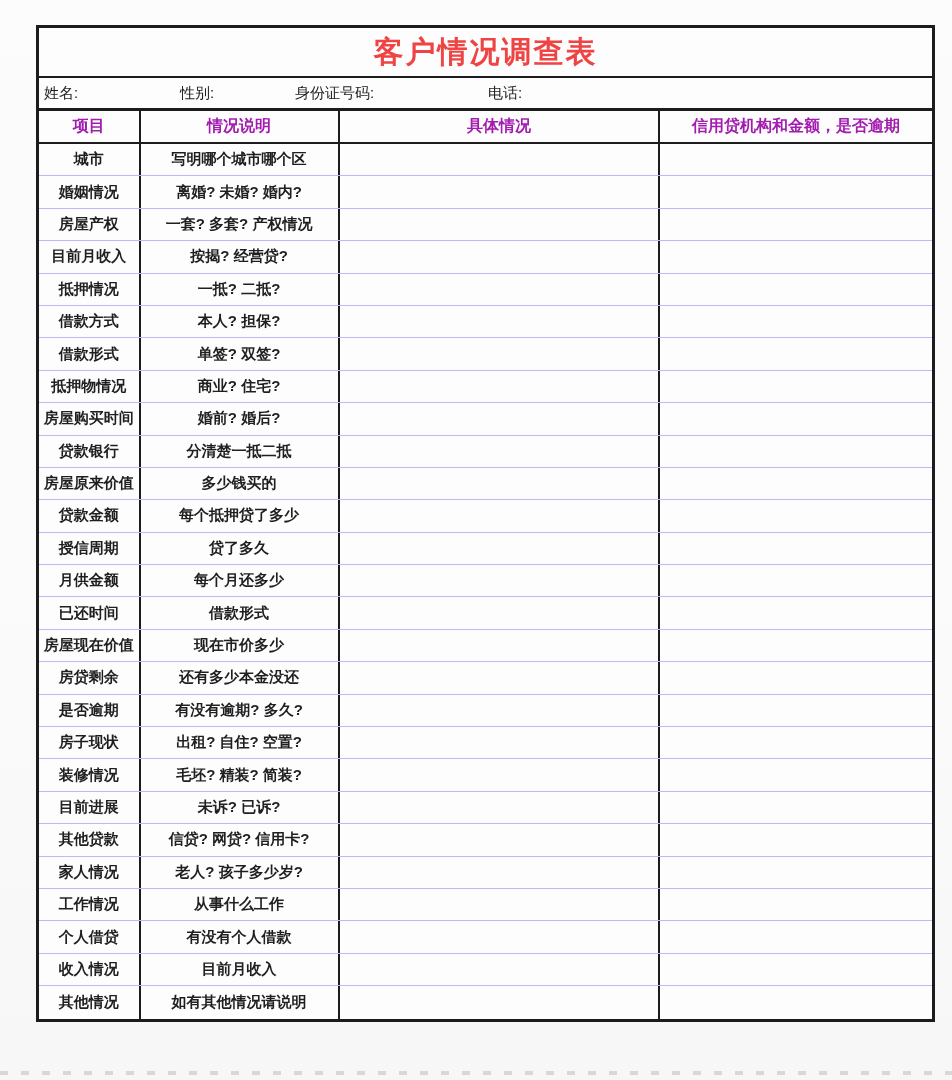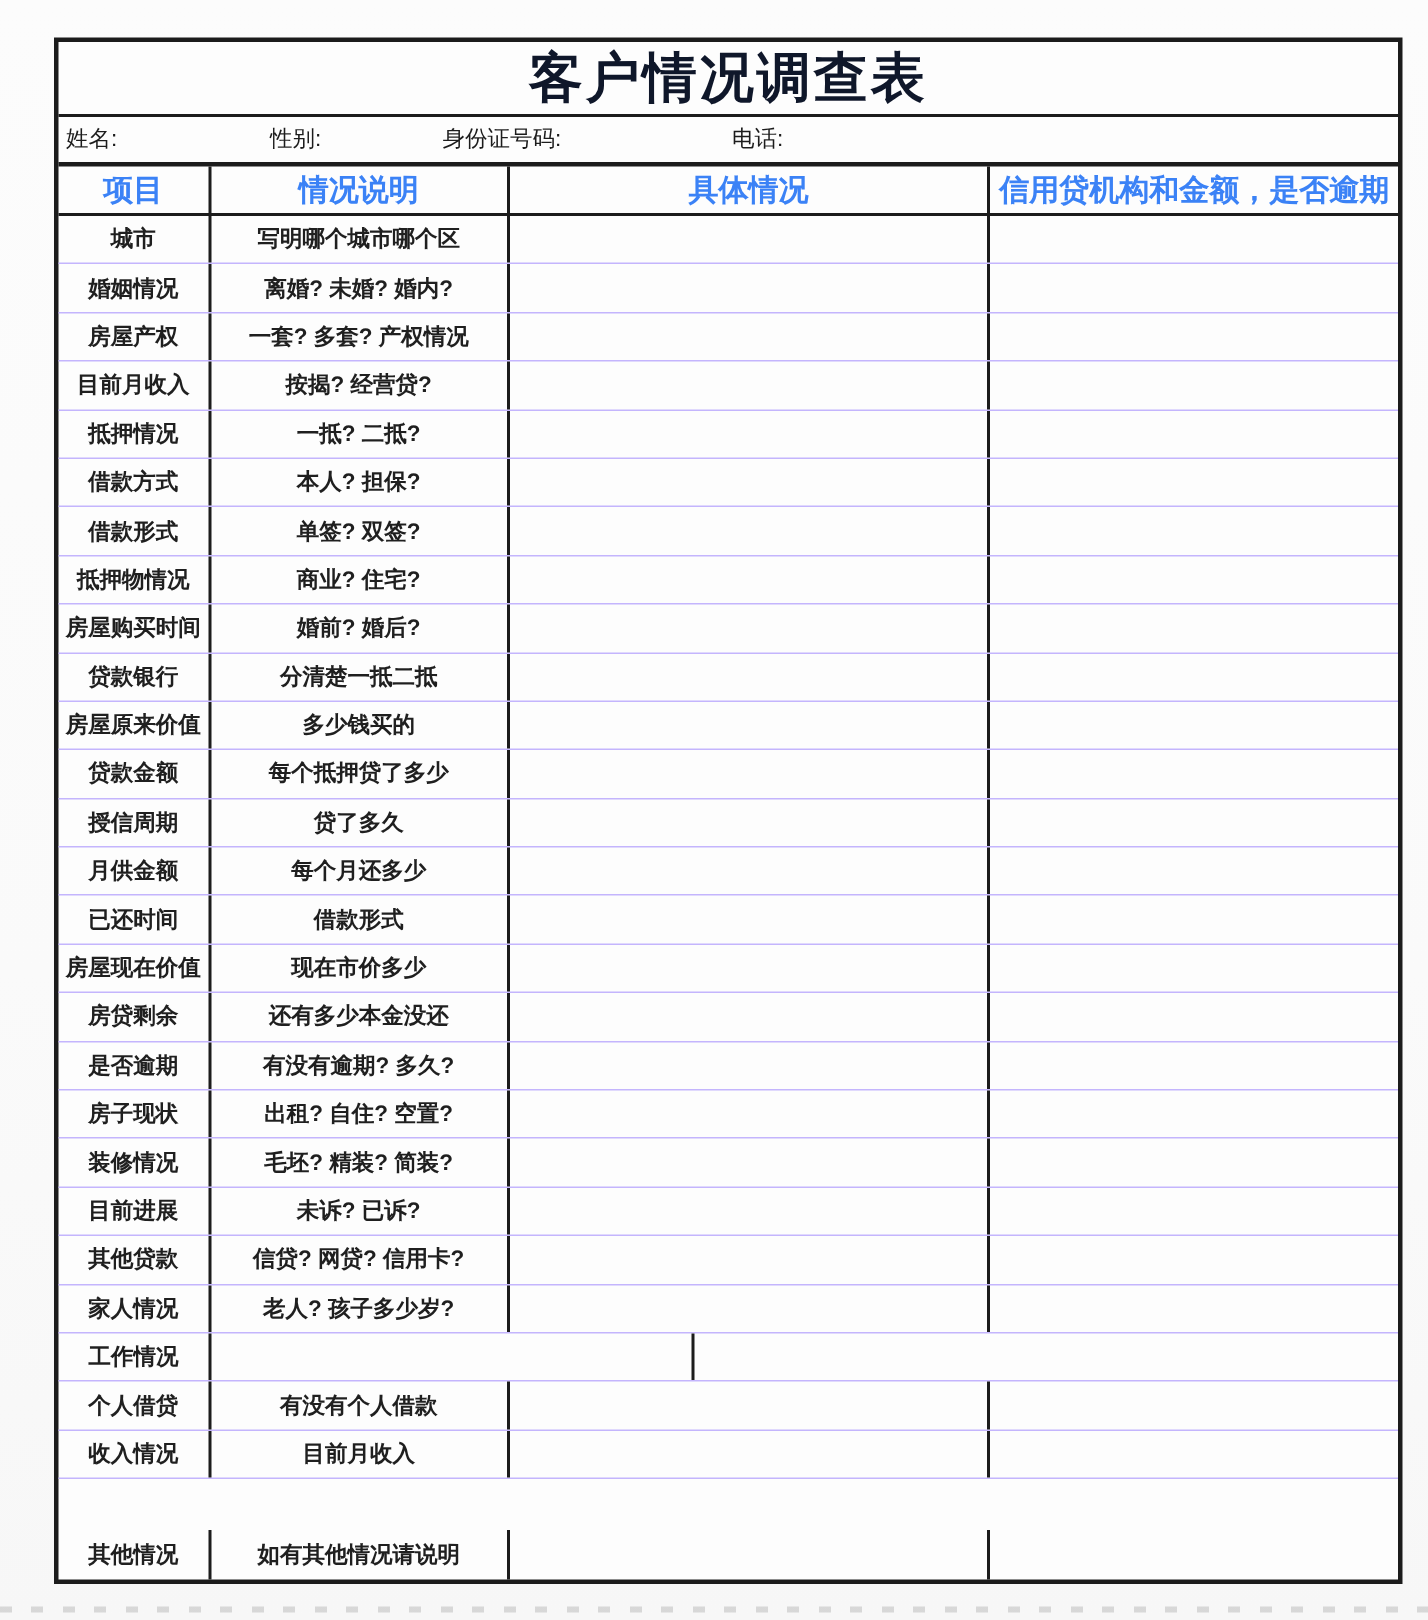--- a/index.html
+++ b/index.html
@@ -21,24 +21,24 @@
     width: 899px;
     border: 3px solid #1c1c1c;
     background: #fdfdfd;
   }
   .title-box {
     height: 50px;
     border-bottom: 2px solid #1c1c1c;
     display: flex; align-items: center; justify-content: center;
   }
   .title-box h1 {
-    font-size: 36px;
+    font-size: 30px;
     font-weight: 700;
     letter-spacing: 2px;
-    color: #0f172a;
+    color: #ef4444;
   }
   .info-row {
     position: relative;
     height: 33px;
     border-bottom: 3px solid #1c1c1c;
     font-size: 15px;
     font-weight: 400;
   }
   .info-field {
     position: absolute;
@@ -48,36 +48,36 @@
   .info-field.f0 { left: 5px; }
   .info-field.f1 { left: 141px; }
   .info-field.f2 { left: 256px; }
   .info-field.f3 { left: 449px; }
   .trow {
     display: flex;
     height: 32.4px;
   }
   .trow.header { height: 33px; border-bottom: 2px solid #1c1c1c; }
   .trow:not(.header) { border-bottom: 1px solid #c4b5fd; }
-  .trow:last-child { border-bottom: none; margin-top: 34px; }
+  .trow:last-child { border-bottom: none; }
   .cell {
     display: flex; align-items: center; justify-content: center;
     border-right: 2px solid #1c1c1c;
     font-size: 15px;
     font-weight: 700;
     color: #1f1f1f;
     white-space: nowrap;
     overflow: hidden;
     text-align: center;
   }
   .cell.c1 { width: 102px; }
   .cell.c2 { width: 200px; text-align: center; }
   .cell.c3 { width: 322px; }
   .cell.c4 { width: 273px; border-right: none; }
-  .trow.header .cell { font-size: 20px; color: #3b82f6; }
+  .trow.header .cell { font-size: 16px; color: #a21caf; }
   
   .scan-dashes {
     position: absolute;
     left: 0; right: 0; top: 1071px;
     height: 4px;
     background: repeating-linear-gradient(90deg,
       rgba(120,120,120,0.45) 0px, rgba(120,120,120,0.45) 8px,
       rgba(0,0,0,0) 8px, rgba(0,0,0,0) 21px);
     opacity: 0.55;
   }
@@ -240,20 +240,21 @@
           <div class="cell c4"></div>
         </div>
         <div class="trow">
           <div class="cell c1">家人情况</div>
           <div class="cell c2">老人? 孩子多少岁?</div>
           <div class="cell c3"></div>
           <div class="cell c4"></div>
         </div>
         <div class="trow">
           <div class="cell c1">工作情况</div>
+          <div class="cell c2">从事什么工作</div>
           <div class="cell c3"></div>
           <div class="cell c4"></div>
         </div>
         <div class="trow">
           <div class="cell c1">个人借贷</div>
           <div class="cell c2">有没有个人借款</div>
           <div class="cell c3"></div>
           <div class="cell c4"></div>
         </div>
         <div class="trow">

